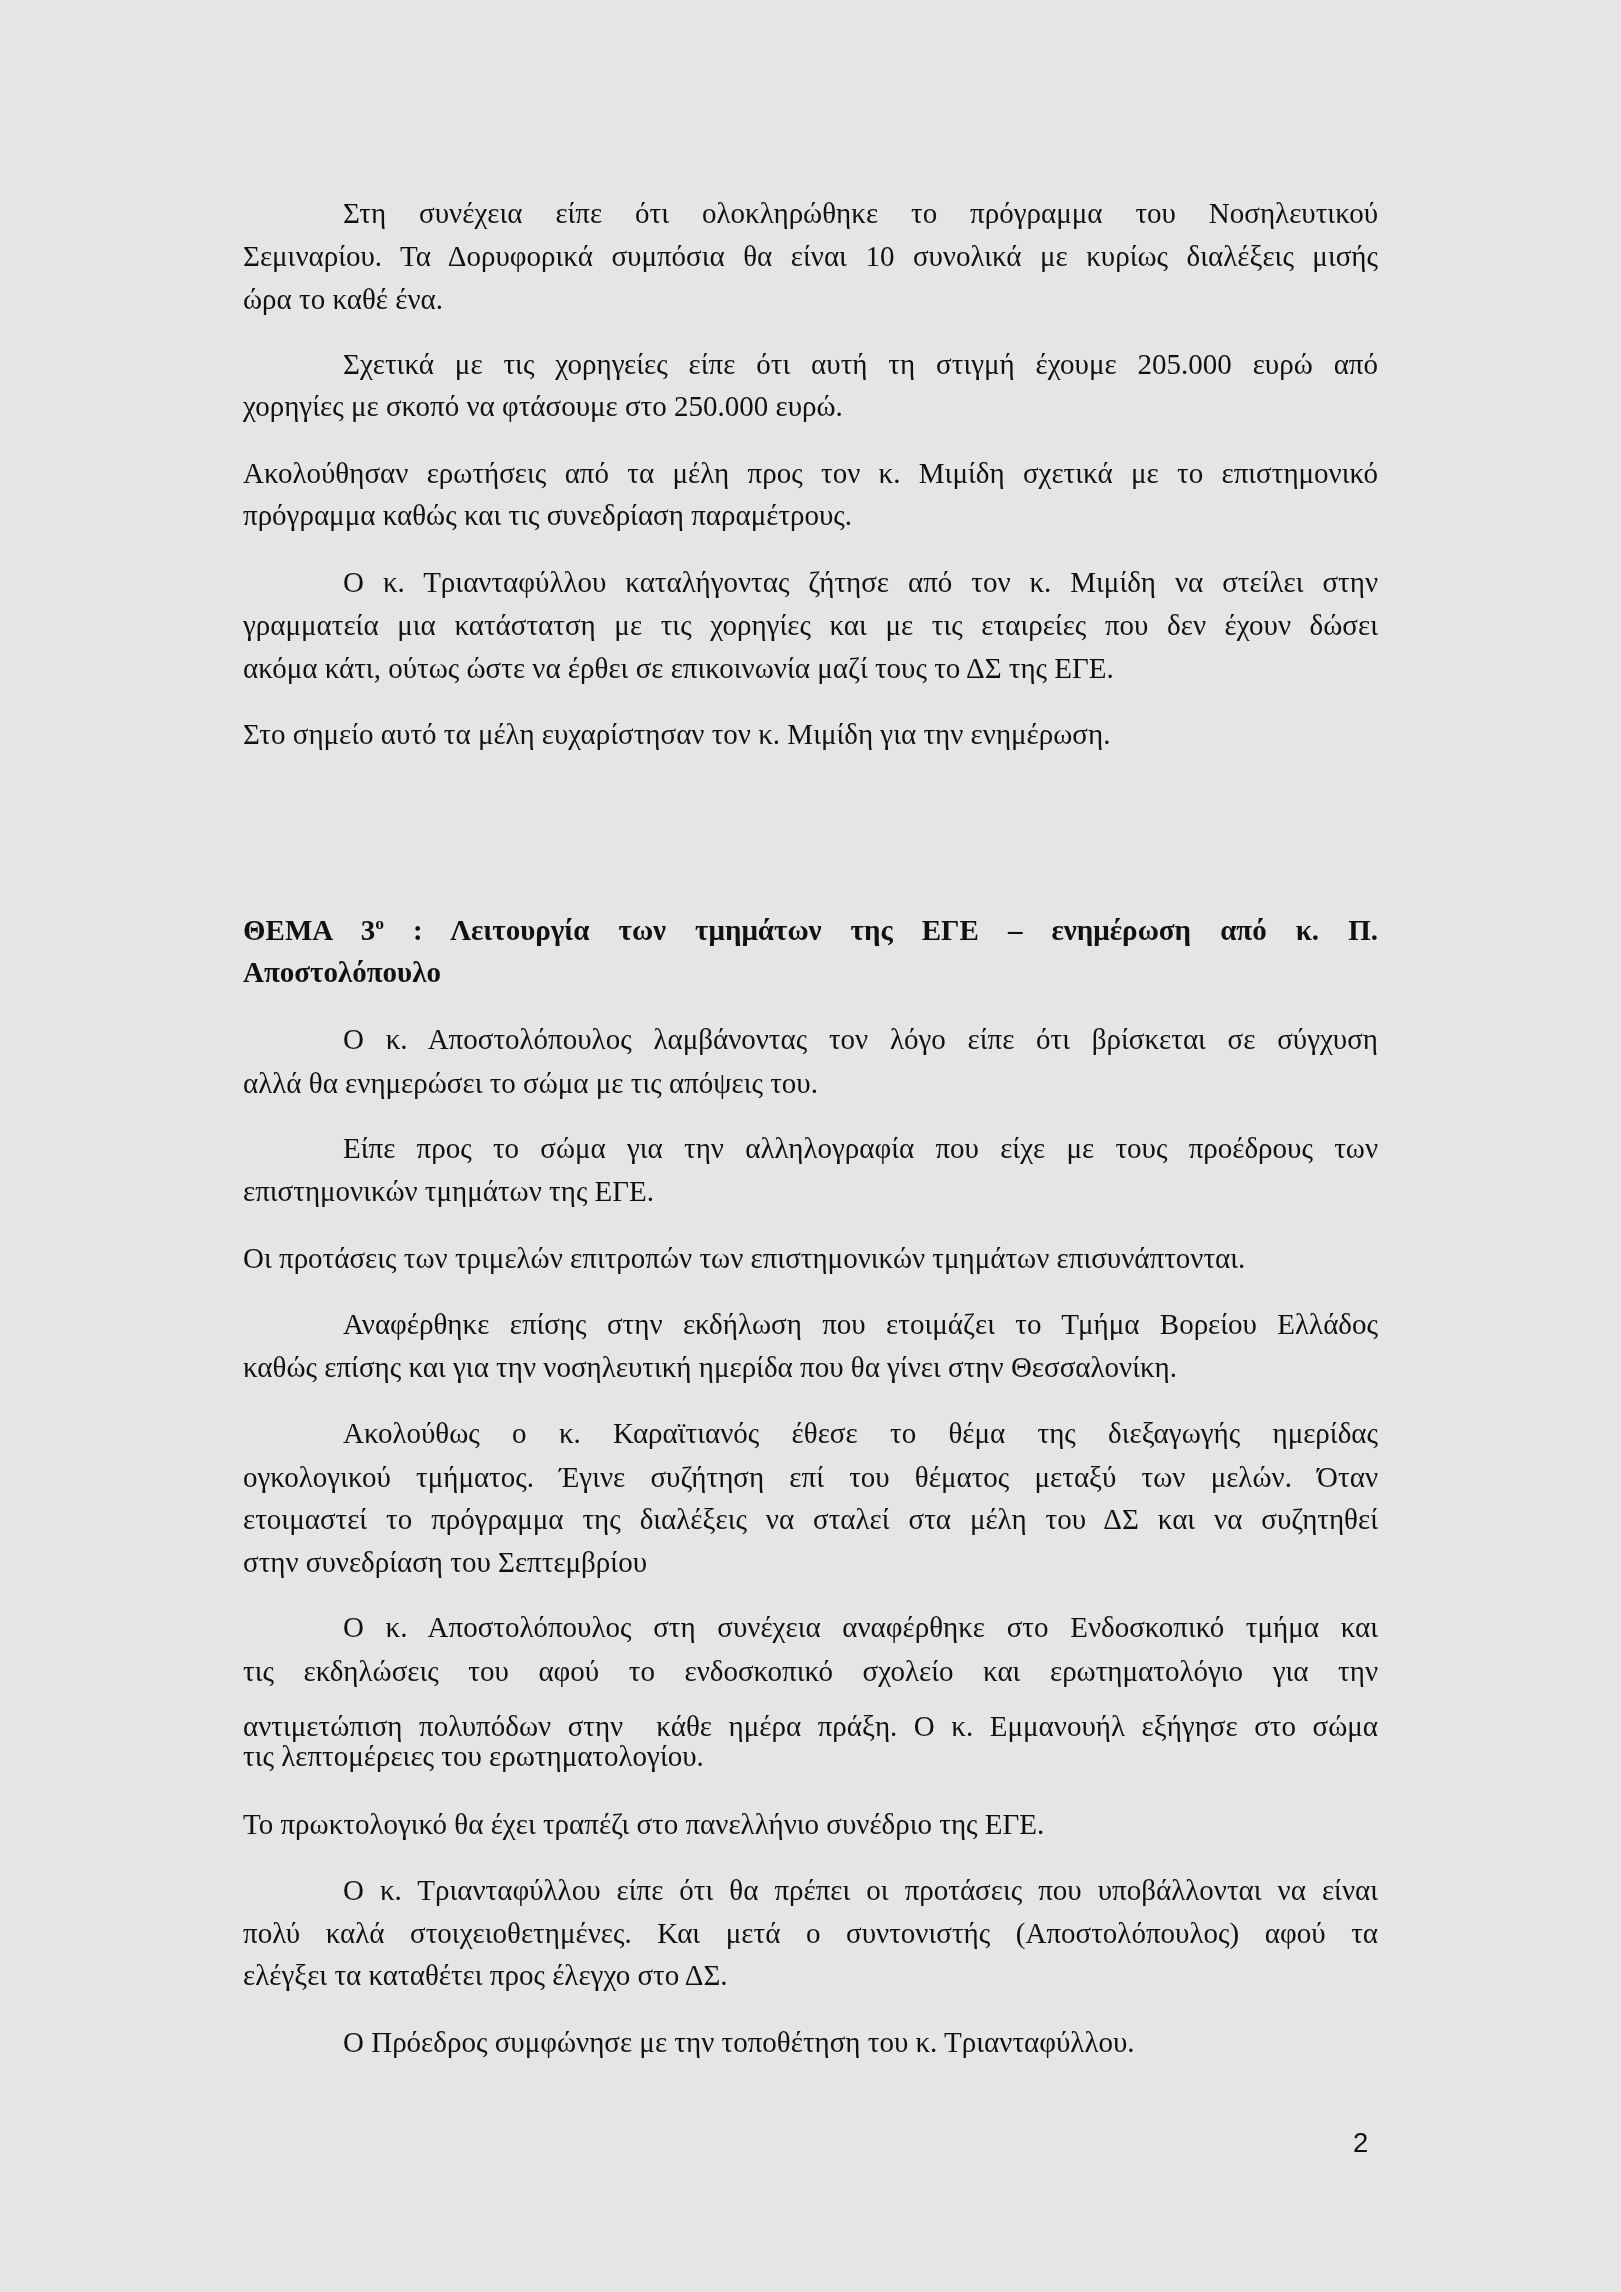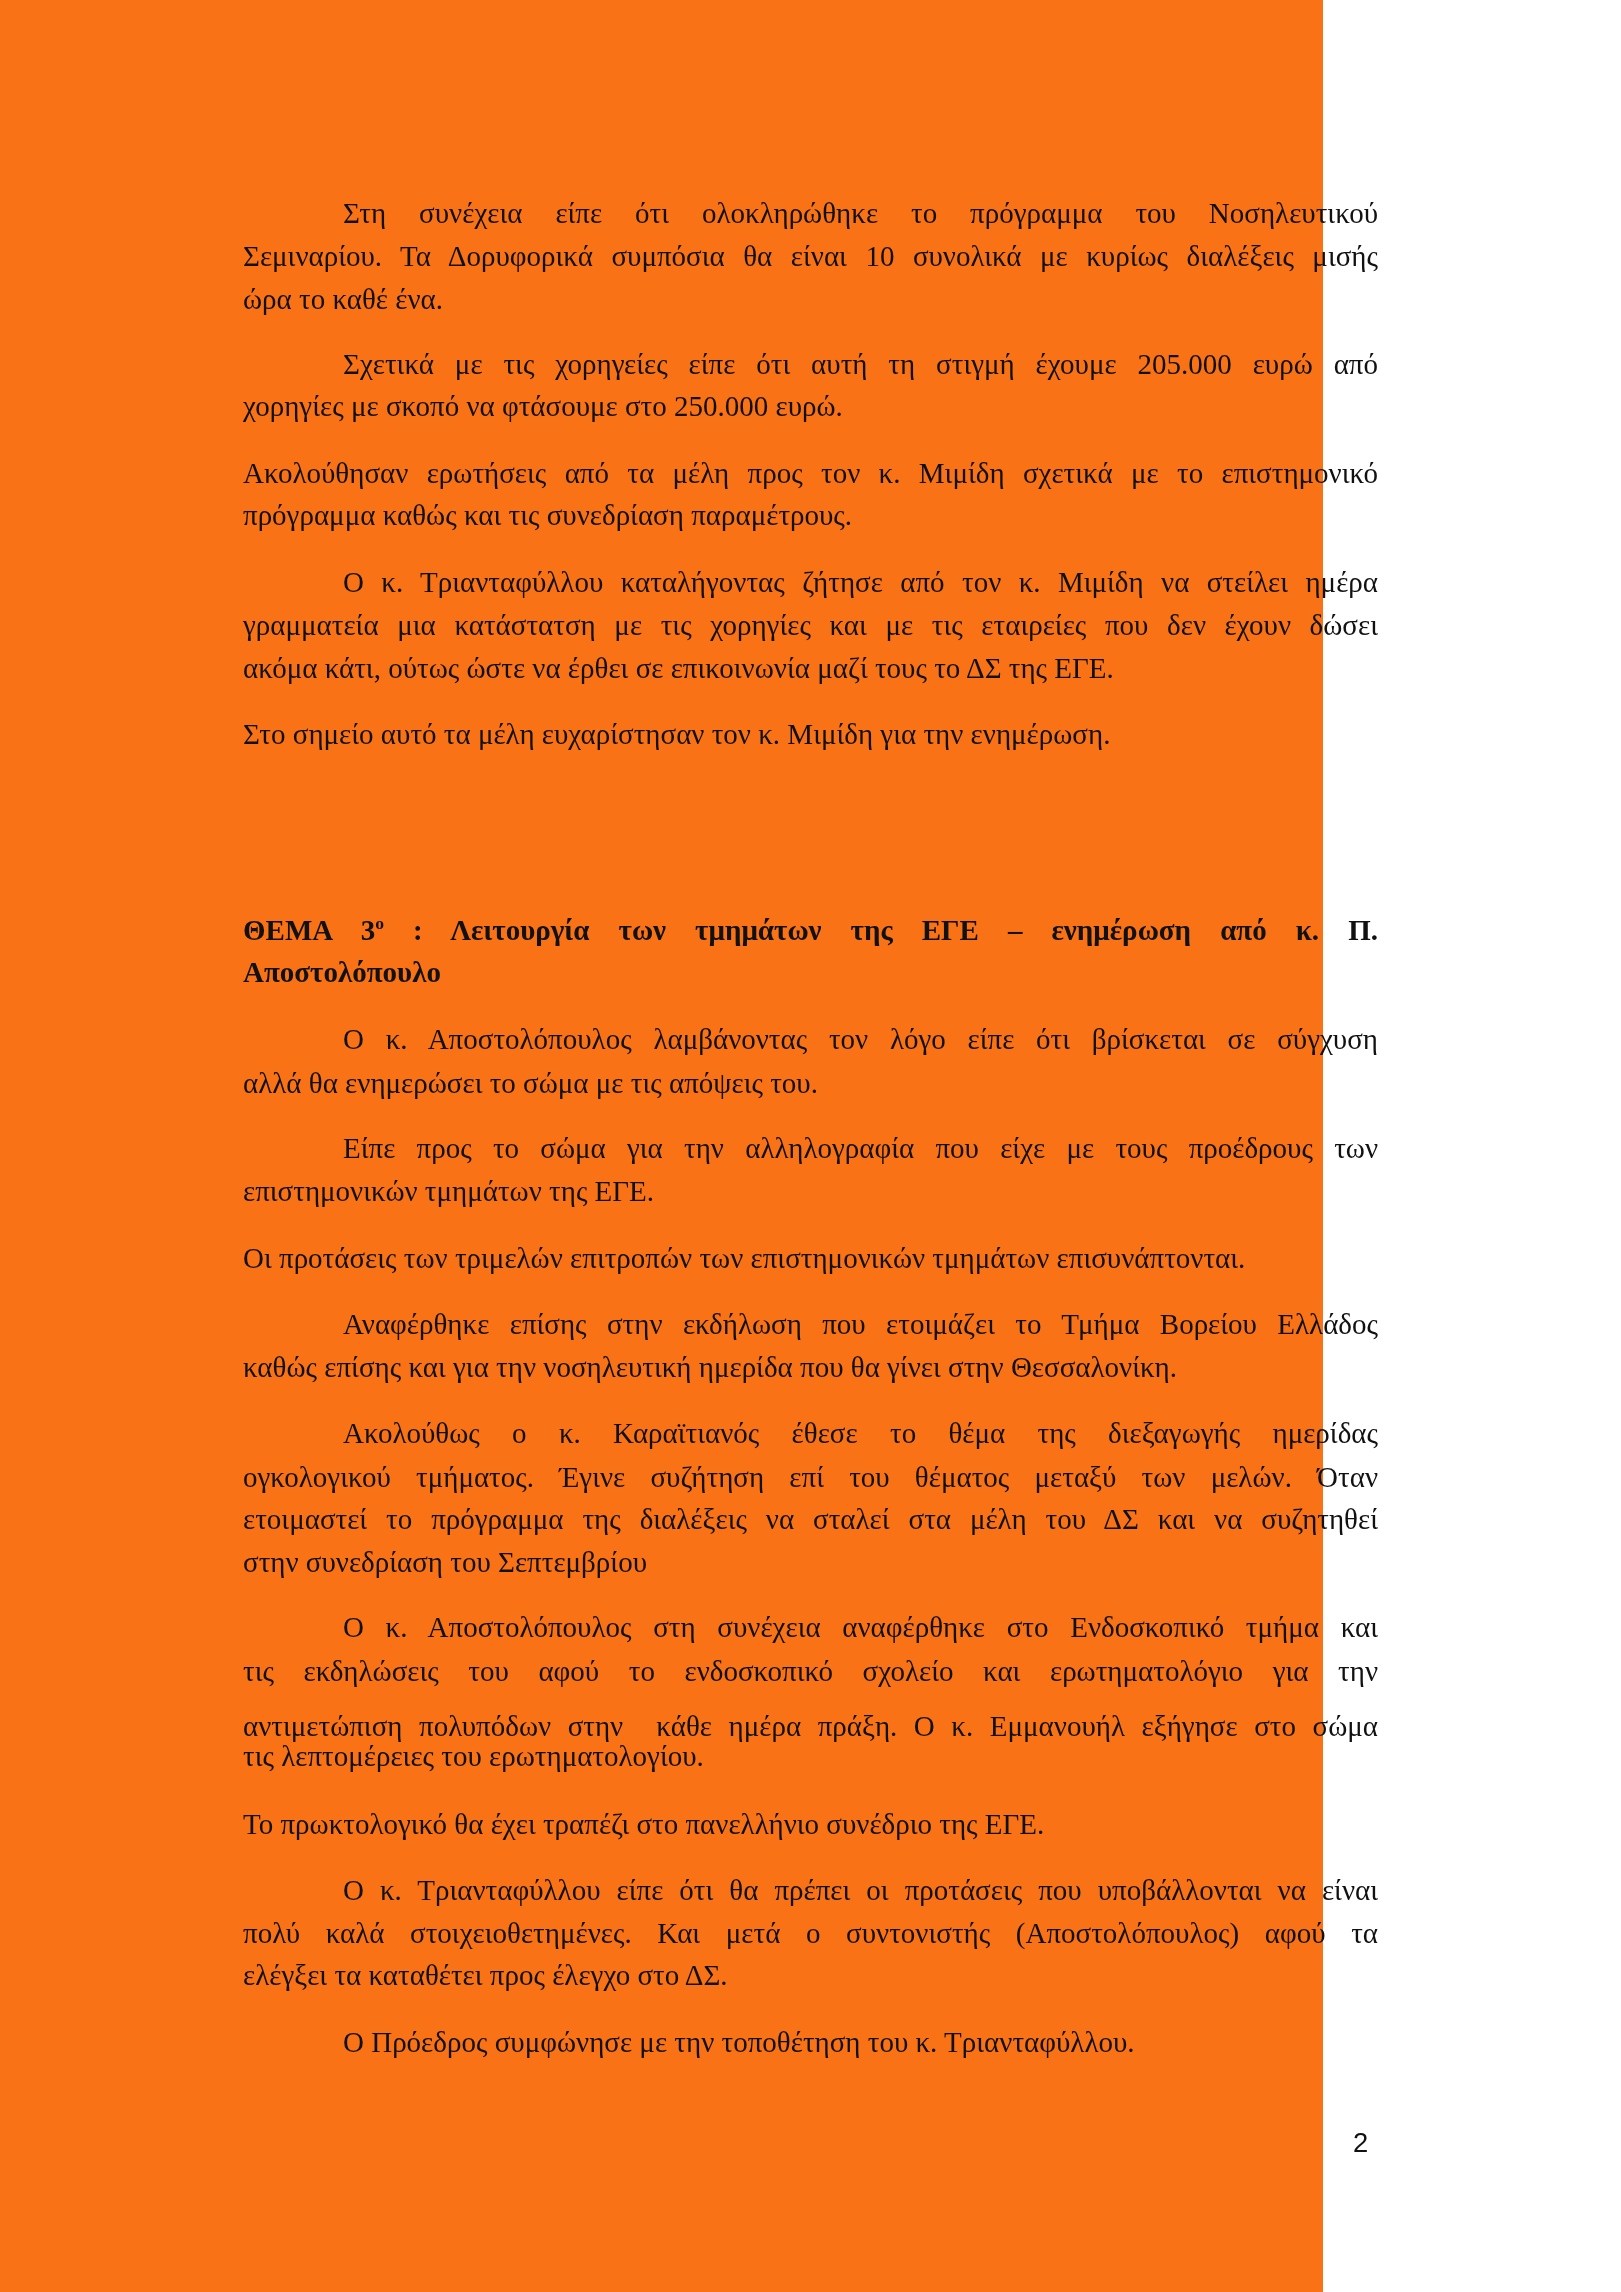--- a/index.html
+++ b/index.html
@@ -11,23 +11,23 @@
       width: 1621px;
       height: 2293px;
       position: relative;
       overflow: hidden;
       font-family: "Liberation Serif", "DejaVu Serif", serif;
       color: #111111;
     }
     .page {
       position: absolute;
       left: 0; top: 0;
-      width: 1323px;
+      width: 1621px;
       height: 2293px;
-      background: #f97316;
+      background: #e5e5e5;
     }
     .line {
       position: absolute;
       left: 243px;
       width: 1135px;
       height: 43px;
       font-size: 29px;
       line-height: 43px;
       white-space: nowrap;
       text-align: justify;
@@ -70,21 +70,21 @@
   <div class="line indent" style="top:192px">Στη συνέχεια είπε ότι ολοκληρώθηκε το πρόγραμμα του Νοσηλευτικού</div>
   <div class="line" style="top:235px">Σεμιναρίου. Τα Δορυφορικά συμπόσια θα είναι 10 συνολικά με κυρίως διαλέξεις μισής</div>
   <div class="line last" style="top:278px">ώρα το καθέ ένα.</div>
 
   <div class="line indent" style="top:343px">Σχετικά με τις χορηγείες είπε ότι αυτή τη στιγμή έχουμε 205.000 ευρώ από</div>
   <div class="line last" style="top:385px">χορηγίες με σκοπό να φτάσουμε στο 250.000 ευρώ.</div>
 
   <div class="line" style="top:452px">Ακολούθησαν ερωτήσεις από τα μέλη προς τον κ. Μιμίδη σχετικά με το επιστημονικό</div>
   <div class="line last" style="top:494px">πρόγραμμα καθώς και τις συνεδρίαση παραμέτρους.</div>
 
-  <div class="line indent" style="top:561px">Ο κ. Τριανταφύλλου καταλήγοντας ζήτησε από τον κ. Μιμίδη να στείλει ημέρα</div>
+  <div class="line indent" style="top:561px">Ο κ. Τριανταφύλλου καταλήγοντας ζήτησε από τον κ. Μιμίδη να στείλει στην</div>
   <div class="line" style="top:604px">γραμματεία μια κατάστατση με τις χορηγίες και με τις εταιρείες που δεν έχουν δώσει</div>
   <div class="line last" style="top:647px">ακόμα κάτι, ούτως ώστε να έρθει σε επικοινωνία μαζί τους το ΔΣ της ΕΓΕ.</div>
 
   <div class="line last" style="top:713px">Στο σημείο αυτό τα μέλη ευχαρίστησαν τον κ. Μιμίδη για την ενημέρωση.</div>
 
   <div class="line heading" style="top:909px"><span>ΘΕΜΑ 3</span><sup>ο</sup><span> : Λειτουργία των τμημάτων της ΕΓΕ – ενημέρωση από κ. Π.</span></div>
   <div class="line heading last" style="top:951px">Αποστολόπουλο</div>
 
   <div class="line indent" style="top:1018px">Ο κ. Αποστολόπουλος λαμβάνοντας τον λόγο είπε ότι βρίσκεται σε σύγχυση</div>
   <div class="line last" style="top:1062px">αλλά θα ενημερώσει το σώμα με τις απόψεις του.</div>

